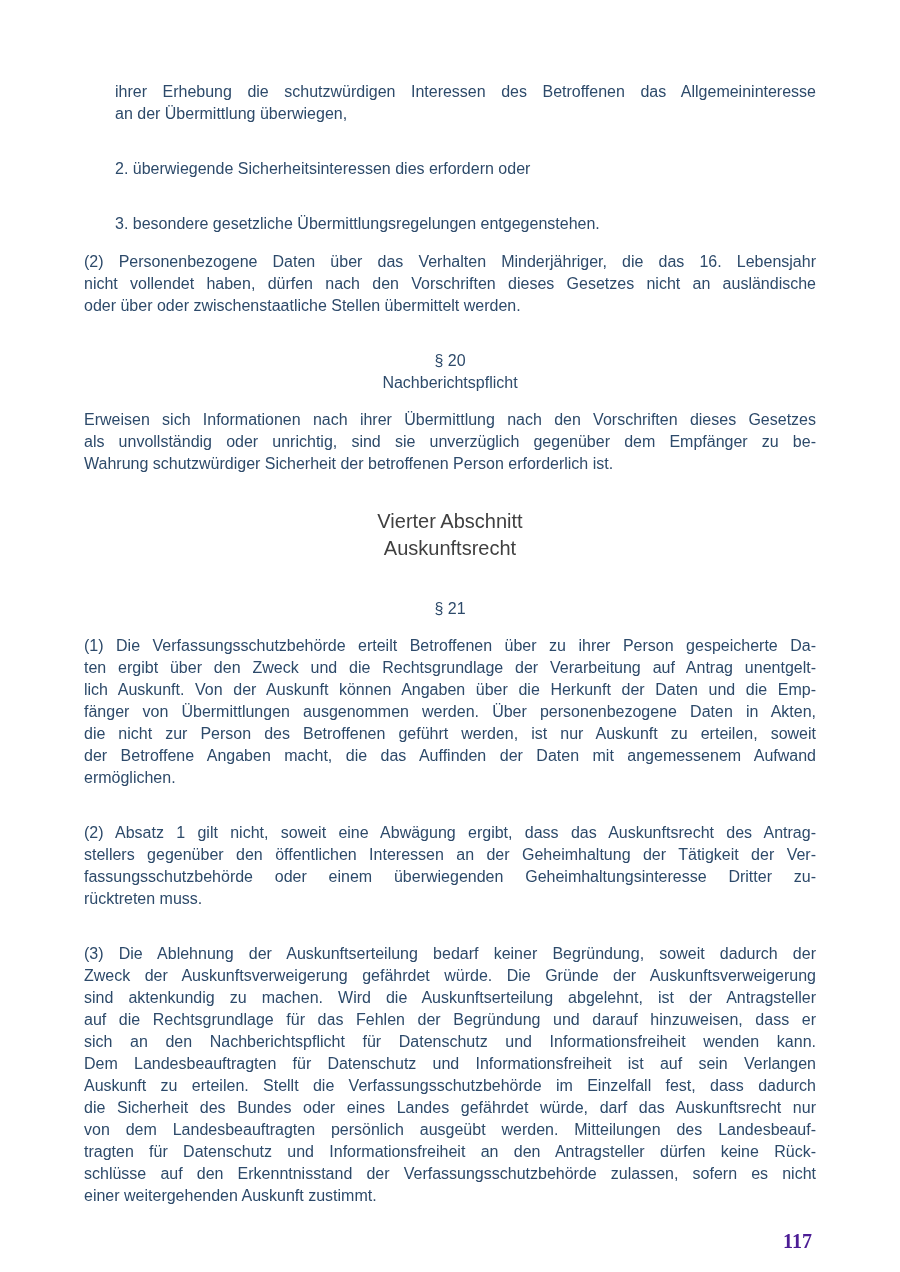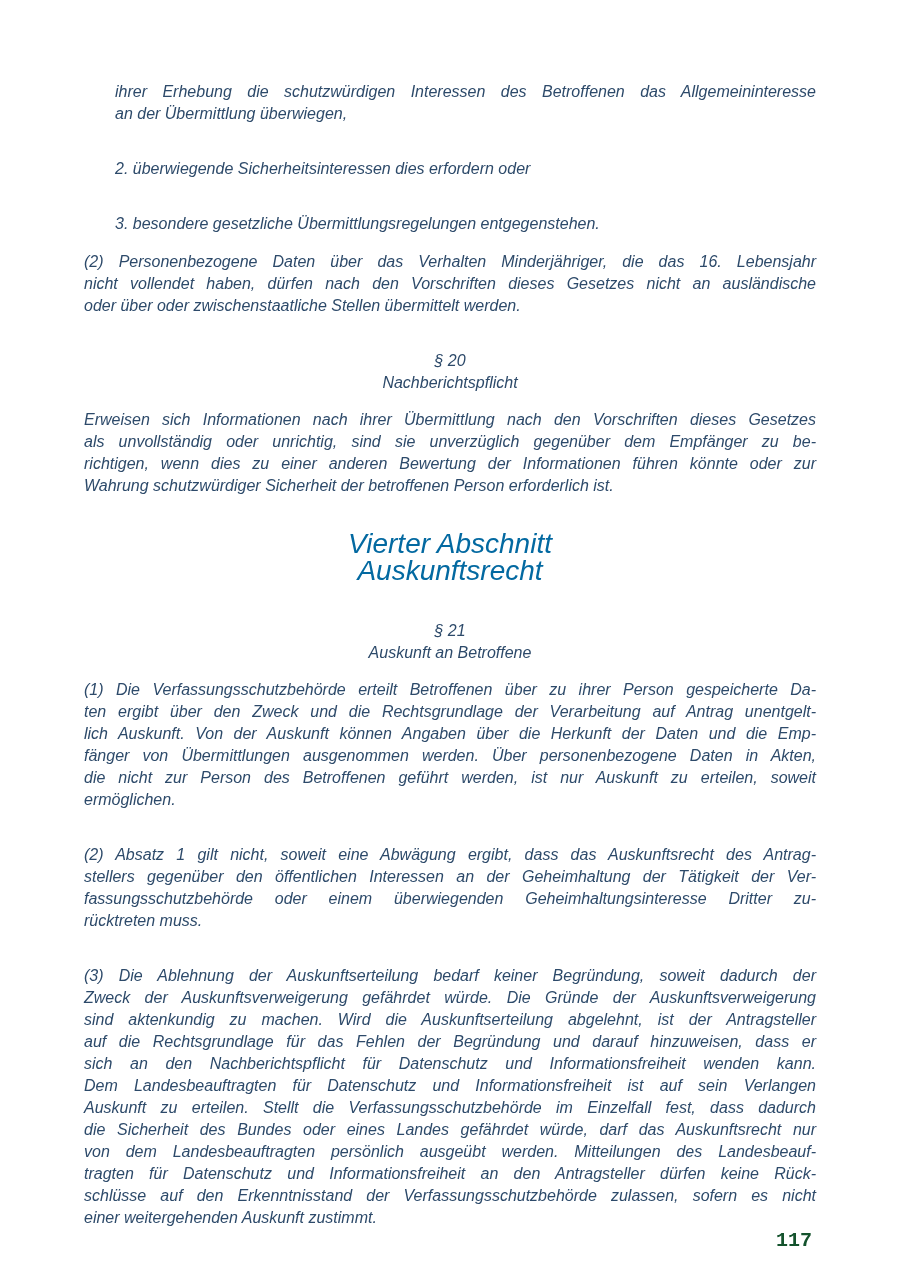--- a/index.html
+++ b/index.html
@@ -16,40 +16,39 @@
     font-family: "Liberation Sans", "DejaVu Sans", sans-serif;
     color: #2d4a6a;
   }
   .content {
     position: absolute;
     left: 84px;
     top: 81px;
     width: 732px;
     font-size: 16px;
     line-height: 22px;
-    font-style: italic;
   }
   .block { margin: 0; }
 
   
   .block + .block { margin-top: 33px; }
 
   
   .b-paragraph + .b-paragraph { }
   .b-list + .b-paragraph { margin-top: 16px; }
 
   
   .b-section-heading { margin-top: 32px; text-align: center; }
   .b-section-heading + .b-paragraph { margin-top: 15px; }
   .b-chapter-heading {
     margin-top: 52px;
     text-align: center;
-    font-size: 28px;
+    font-size: 20px;
     line-height: 27px;
-    color: #0369a1;
+    color: #404040;
   }
   .b-chapter-heading + .b-section-heading { margin-top: 36px; }
 
   
   .b-continuation, .b-list { margin-left: 31px; }
 
   
   .b-paragraph .line,
   .b-continuation .line {
     text-align: justify;
@@ -64,25 +63,25 @@
   .b-section-heading .line,
   .b-chapter-heading .line {
     text-align: center;
     text-align-last: center;
   }
 
   .page-number {
     position: absolute;
     top: 1228px;
     right: 88px;
-    font-family: Liberation Mono, monospace;
+    font-family: Liberation Serif, serif;
     font-weight: bold;
     font-size: 20px;
     line-height: 26px;
-    color: #14532d;
+    color: #4c1d95;
   }
 </style>
 </head>
 <body>
 
 <div class="page">
   <main id="content" class="content">
       <div class="block b-continuation">
         <div class="line">ihrer Erhebung die schutzwürdigen Interessen des Betroffenen das Allgemeininteresse</div>
         <div class="line last">an der Übermittlung überwiegen,</div>
@@ -98,37 +97,36 @@
         <div class="line">nicht vollendet haben, dürfen nach den Vorschriften dieses Gesetzes nicht an ausländische</div>
         <div class="line last">oder über oder zwischenstaatliche Stellen übermittelt werden.</div>
       </div>
       <div class="block b-section-heading">
         <div class="line">§ 20</div>
         <div class="line last">Nachberichtspflicht</div>
       </div>
       <div class="block b-paragraph">
         <div class="line">Erweisen sich Informationen nach ihrer Übermittlung nach den Vorschriften dieses Gesetzes</div>
         <div class="line">als unvollständig oder unrichtig, sind sie unverzüglich gegenüber dem Empfänger zu be-</div>
-        <div class="line">richtigen, wenn dies zu einer anderen Bewertung der Informationen führen könnte oder zur</div>
         <div class="line last">Wahrung schutzwürdiger Sicherheit der betroffenen Person erforderlich ist.</div>
       </div>
       <div class="block b-chapter-heading">
         <div class="line">Vierter Abschnitt</div>
         <div class="line last">Auskunftsrecht</div>
       </div>
       <div class="block b-section-heading">
         <div class="line">§ 21</div>
-        <div class="line last">Auskunft an Betroffene</div>
       </div>
       <div class="block b-paragraph">
         <div class="line">(1) Die Verfassungsschutzbehörde erteilt Betroffenen über zu ihrer Person gespeicherte Da-</div>
         <div class="line">ten ergibt über den Zweck und die Rechtsgrundlage der Verarbeitung auf Antrag unentgelt-</div>
         <div class="line">lich Auskunft. Von der Auskunft können Angaben über die Herkunft der Daten und die Emp-</div>
         <div class="line">fänger von Übermittlungen ausgenommen werden. Über personenbezogene Daten in Akten,</div>
         <div class="line">die nicht zur Person des Betroffenen geführt werden, ist nur Auskunft zu erteilen, soweit</div>
+        <div class="line">der Betroffene Angaben macht, die das Auffinden der Daten mit angemessenem Aufwand</div>
         <div class="line last">ermöglichen.</div>
       </div>
       <div class="block b-paragraph">
         <div class="line">(2) Absatz 1 gilt nicht, soweit eine Abwägung ergibt, dass das Auskunftsrecht des Antrag-</div>
         <div class="line">stellers gegenüber den öffentlichen Interessen an der Geheimhaltung der Tätigkeit der Ver-</div>
         <div class="line">fassungsschutzbehörde oder einem überwiegenden Geheimhaltungsinteresse Dritter zu-</div>
         <div class="line last">rücktreten muss.</div>
       </div>
       <div class="block b-paragraph">
         <div class="line">(3) Die Ablehnung der Auskunftserteilung bedarf keiner Begründung, soweit dadurch der</div>

